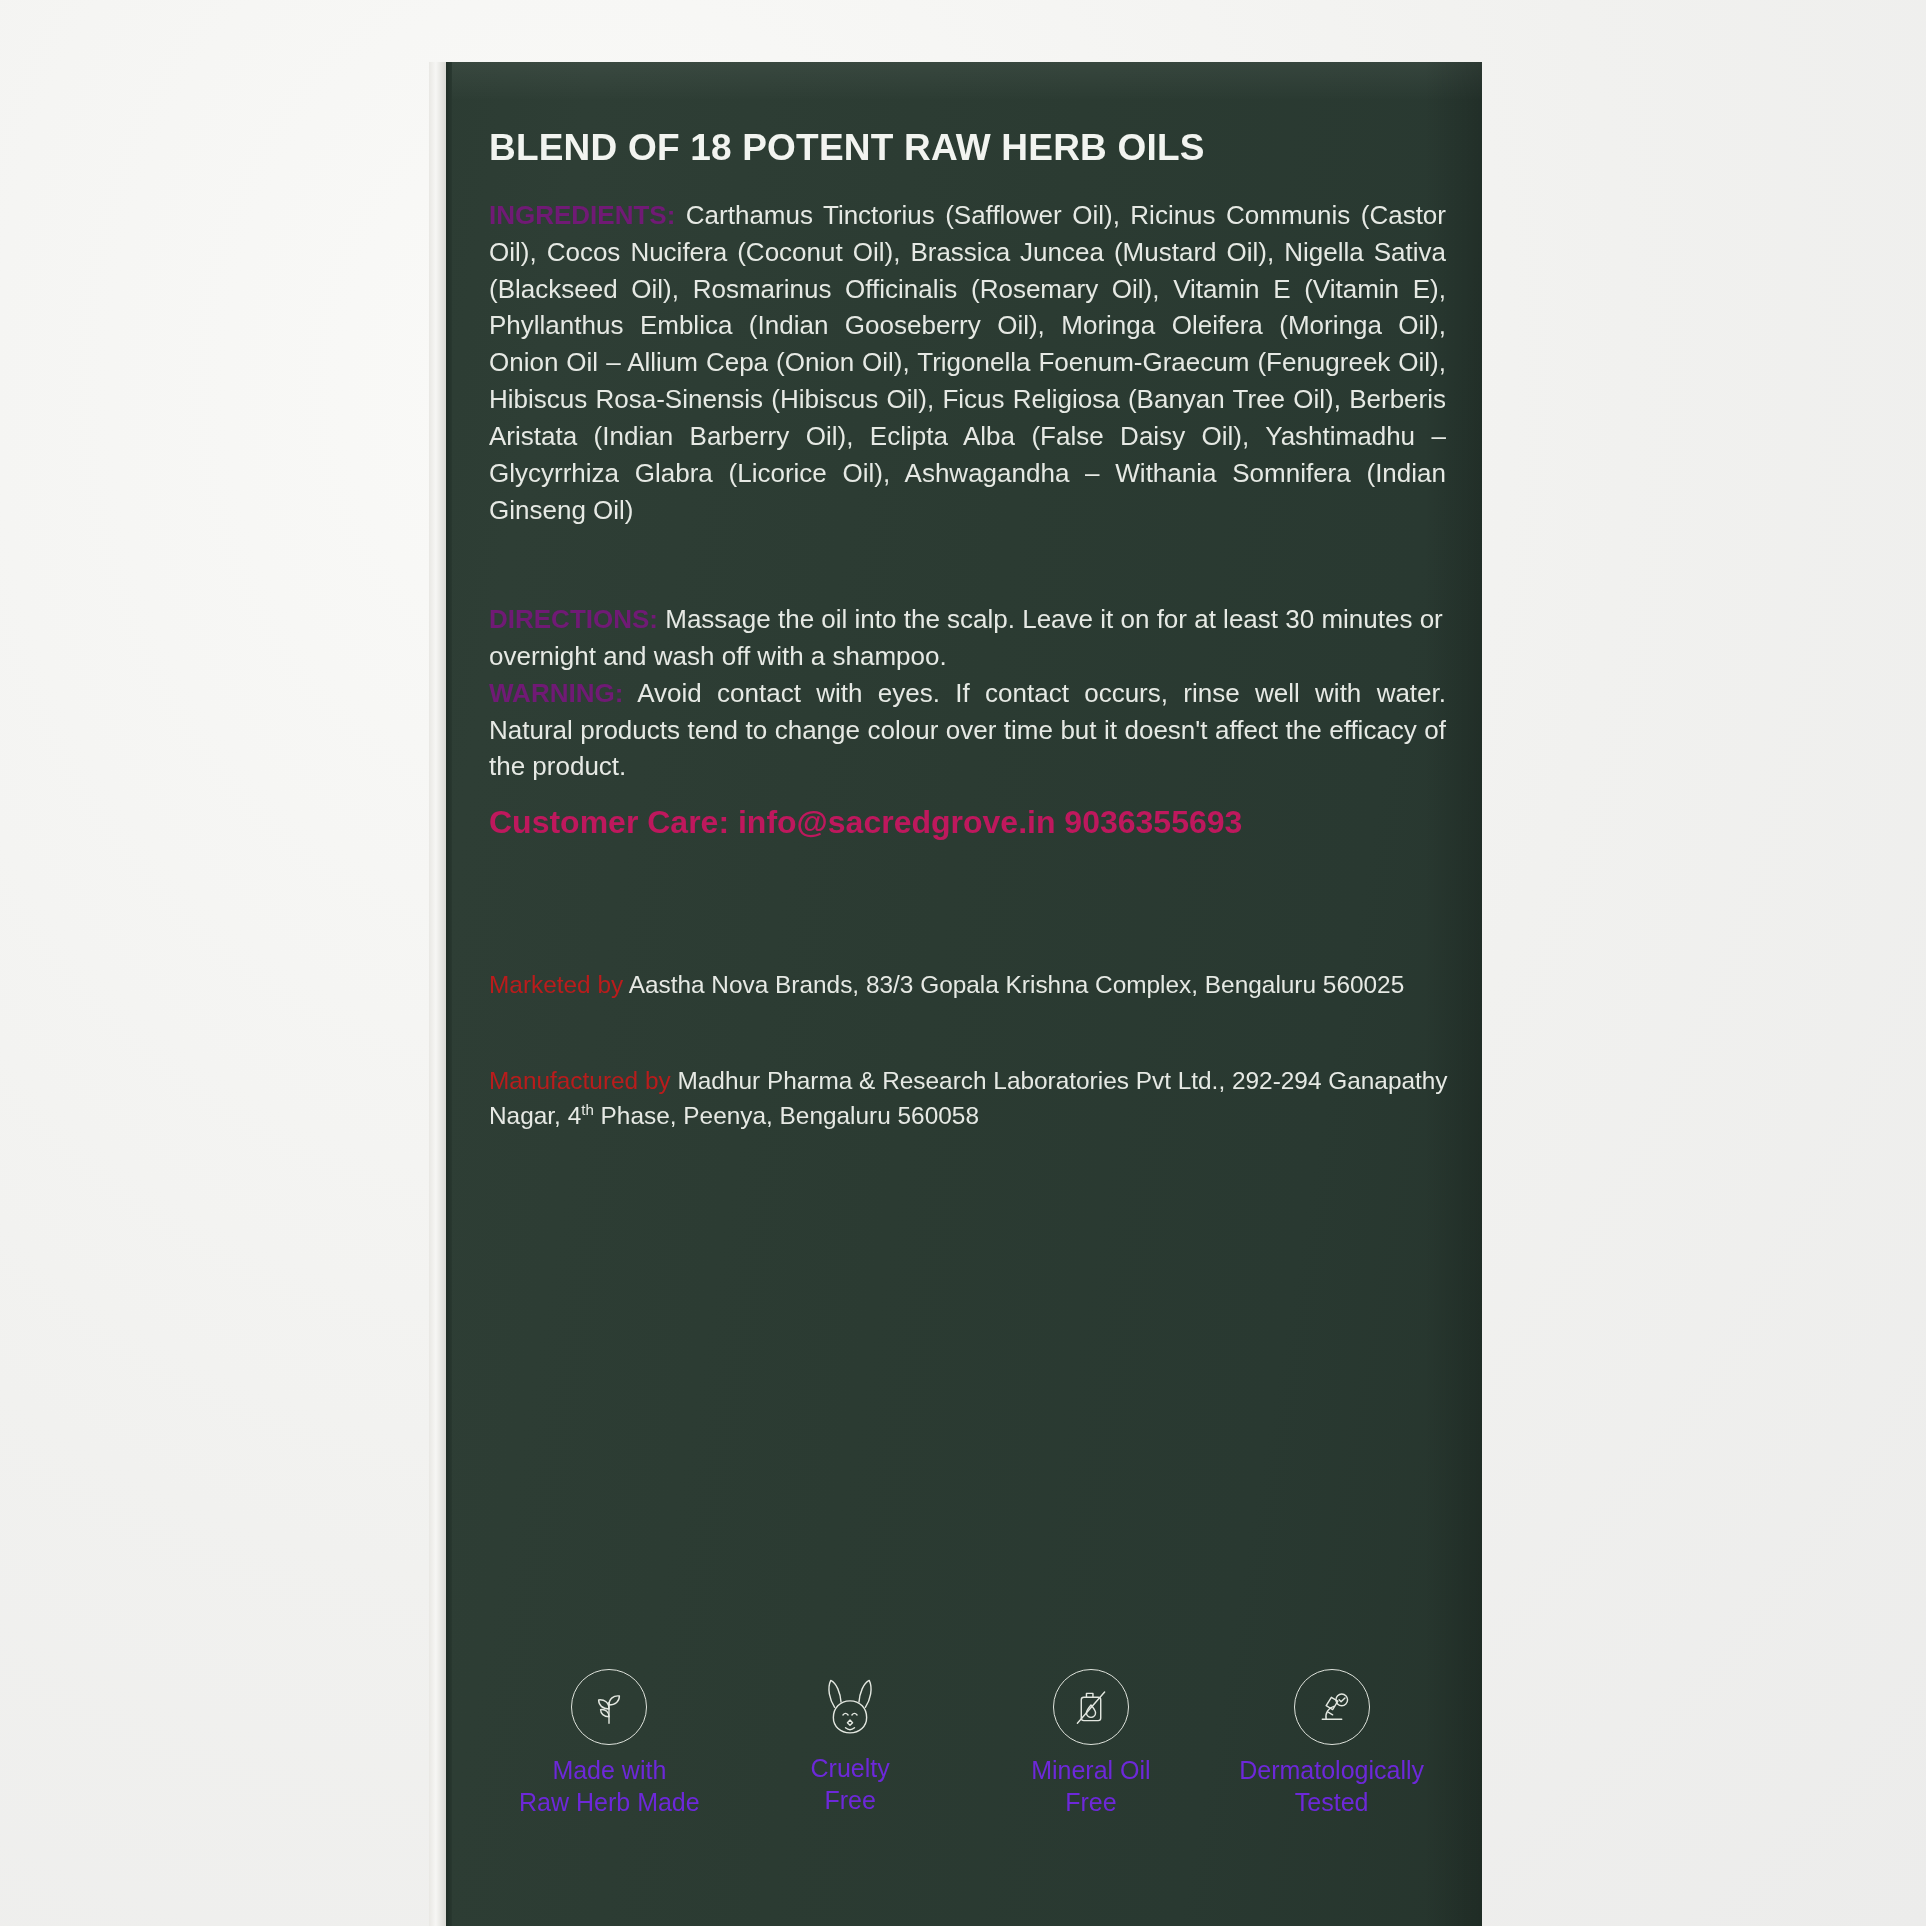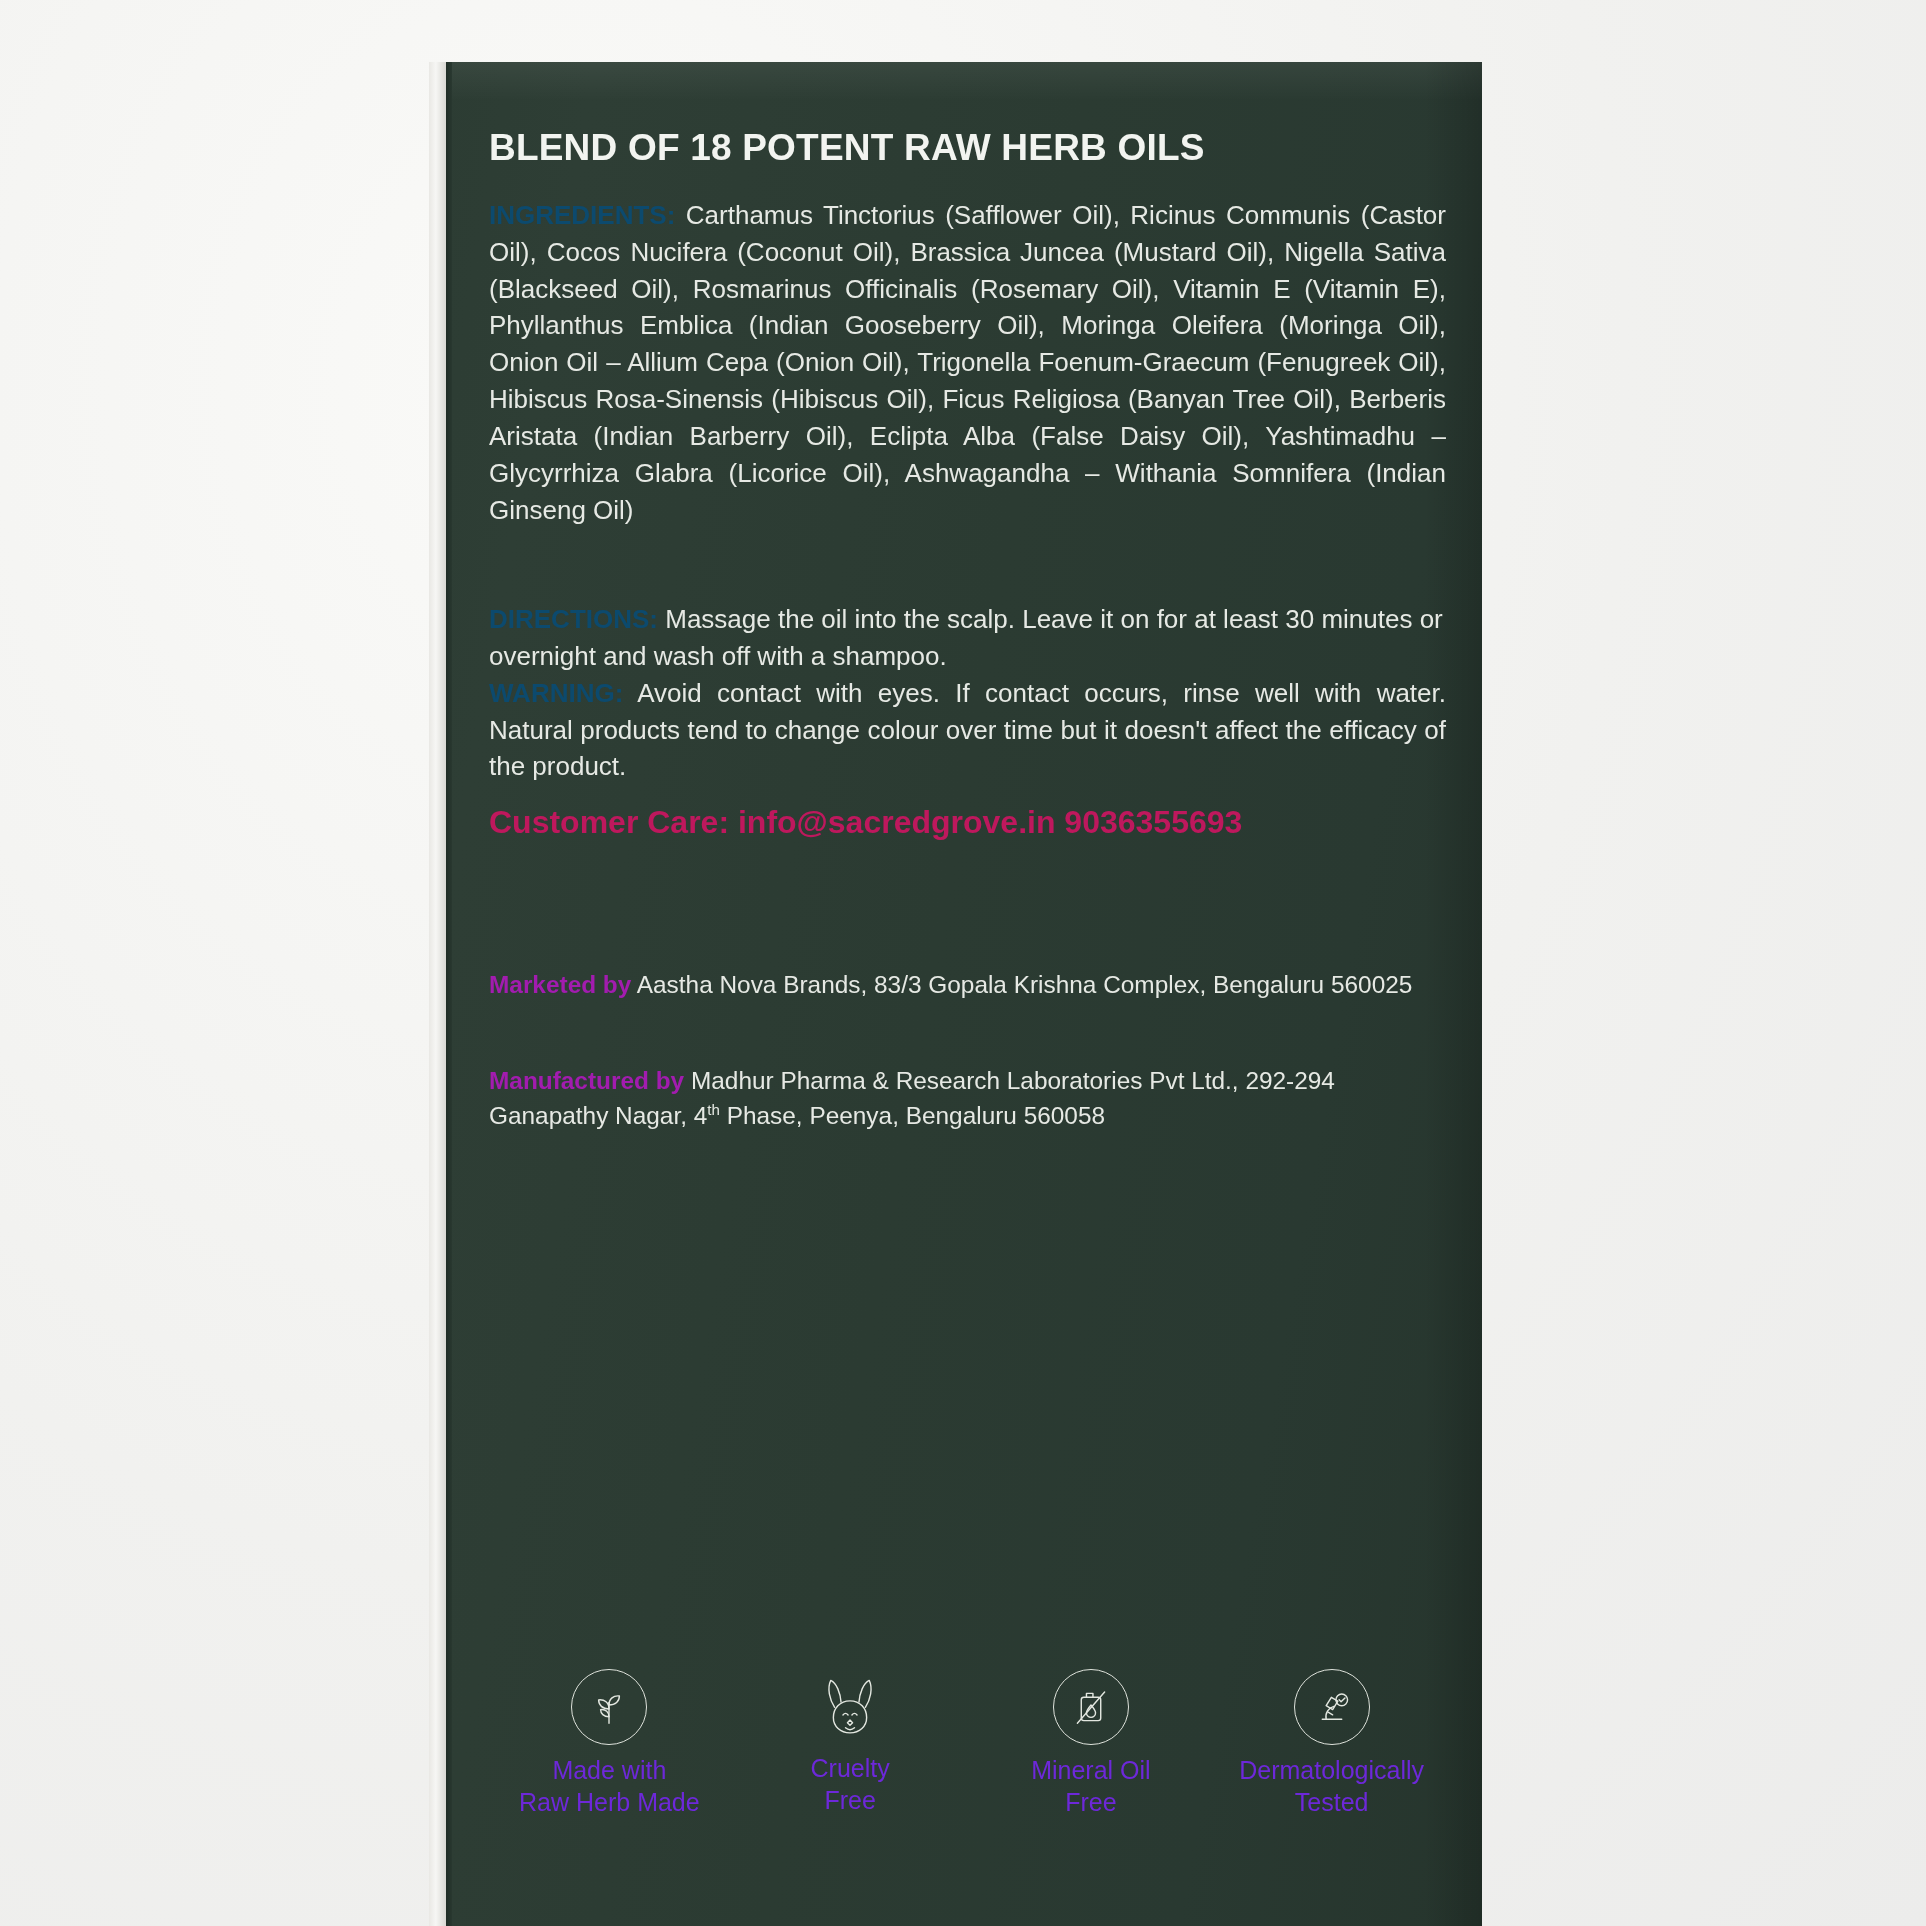--- a/index.html
+++ b/index.html
@@ -95,21 +95,21 @@
   .para {
     font-size: 26px;
     line-height: 1.42;
     color: #e6e9e4;
     margin: 0 0 0 0;
     max-width: 957px;
     font-weight: 300;
   }
   .para b, .lbl {
     font-weight: 700;
-    color: #0c4a6e;
+    color: #701a75;
   }
 
   .block {
     margin-bottom: 0px;
   }
 
   .gap-big { height: 72px; }
 
   .justified {
     text-align: justify;
@@ -123,21 +123,21 @@
     margin-top: 19px;
   }
   .cc span.val { font-weight: 700; }
 
   .addr {
     font-size: 24.4px;
     line-height: 1.45;
     font-weight: 300;
     color: #e6e9e4;
   }
-  .addr b { font-weight: 700; color: #a21caf; }
+  .addr b { font-weight: 400; color: #b91c1c; }
   sup { font-size: 0.62em; vertical-align: super; }
 
   
   .badges {
     position: absolute;
     left: 489px;
     top: 1669px;
     width: 963px;
     display: flex;
     justify-content: flex-start;

